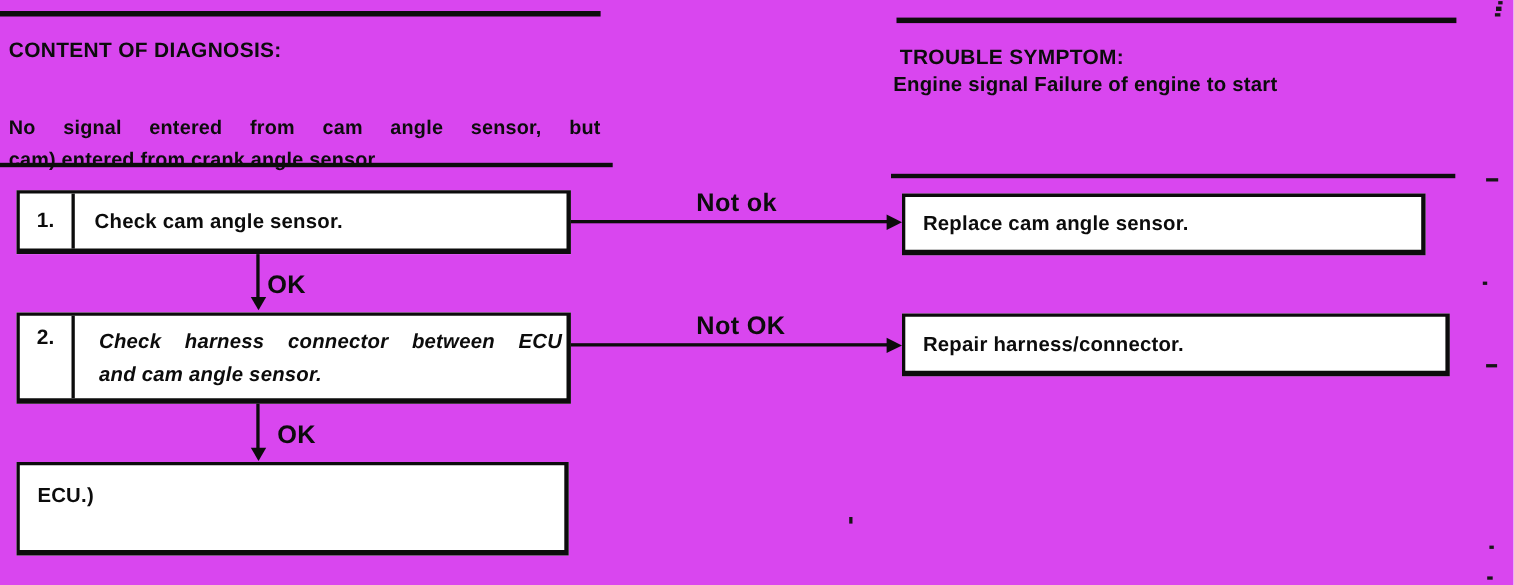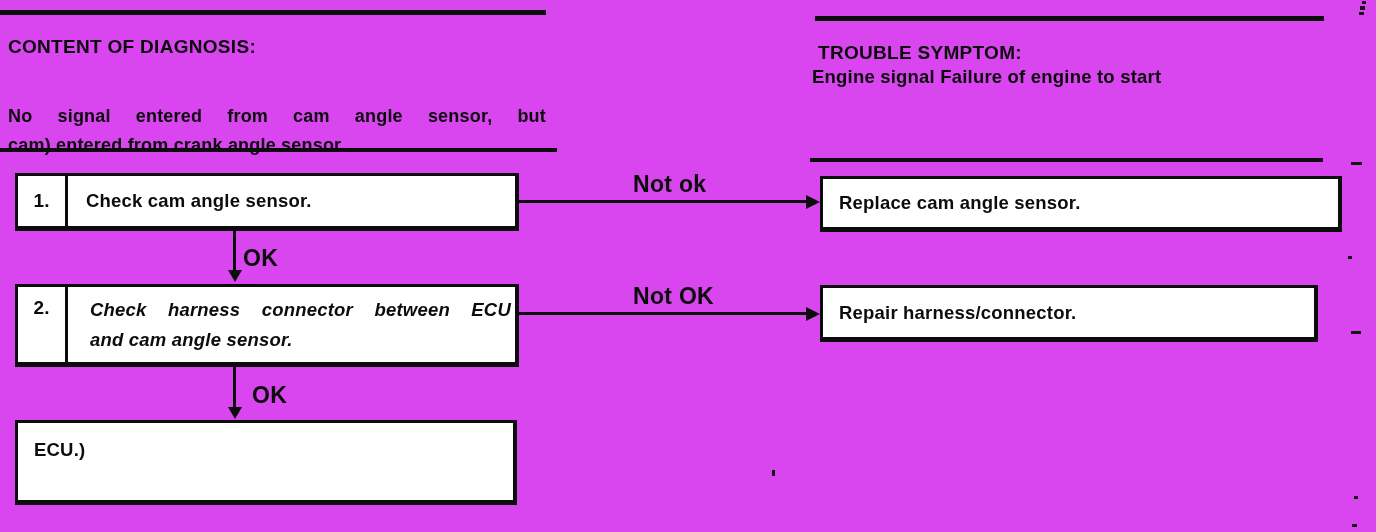--- a/index.html
+++ b/index.html
@@ -26,21 +26,21 @@
   .jline.last { text-align-last:left; }
 
   .fbox {
     position:absolute; background:#ffffff;
     border:3px solid #0c0c0c; border-bottom-width:5px; border-right-width:4px;
     display:flex; align-items:stretch; font-size:18.5px; letter-spacing:0.2px;
   }
   #box1  { left:15px;  top:173px; width:504px; height:58px; }
   #box2  { left:15px;  top:284px; width:504px; height:83px; }
   #box3  { left:15px;  top:420px; width:502px; height:85px; }
-  #boxr1 { left:820px; top:176px; width:522px; height:56px; }
+  #boxr1 { left:820px; top:176px; width:476px; height:56px; }
   #boxr2 { left:820px; top:285px; width:498px; height:57px; }
 
   .numcell { width:50px; border-right:3px solid #0c0c0c; display:flex; justify-content:center; font-size:19px; flex:none; }
   #box1 .numcell { align-items:center; }
   #box2 .numcell { align-items:flex-start; padding-top:10px; }
 
   .cbody { flex:1; }
   #box1 .cbody { display:flex; align-items:center; padding-left:18px; }
   #boxr1 .cbody, #boxr2 .cbody { display:flex; align-items:center; padding-left:16px; }
   #box2 .cbody { padding:8px 4px 0 22px; line-height:30px;font-style:italic; }

